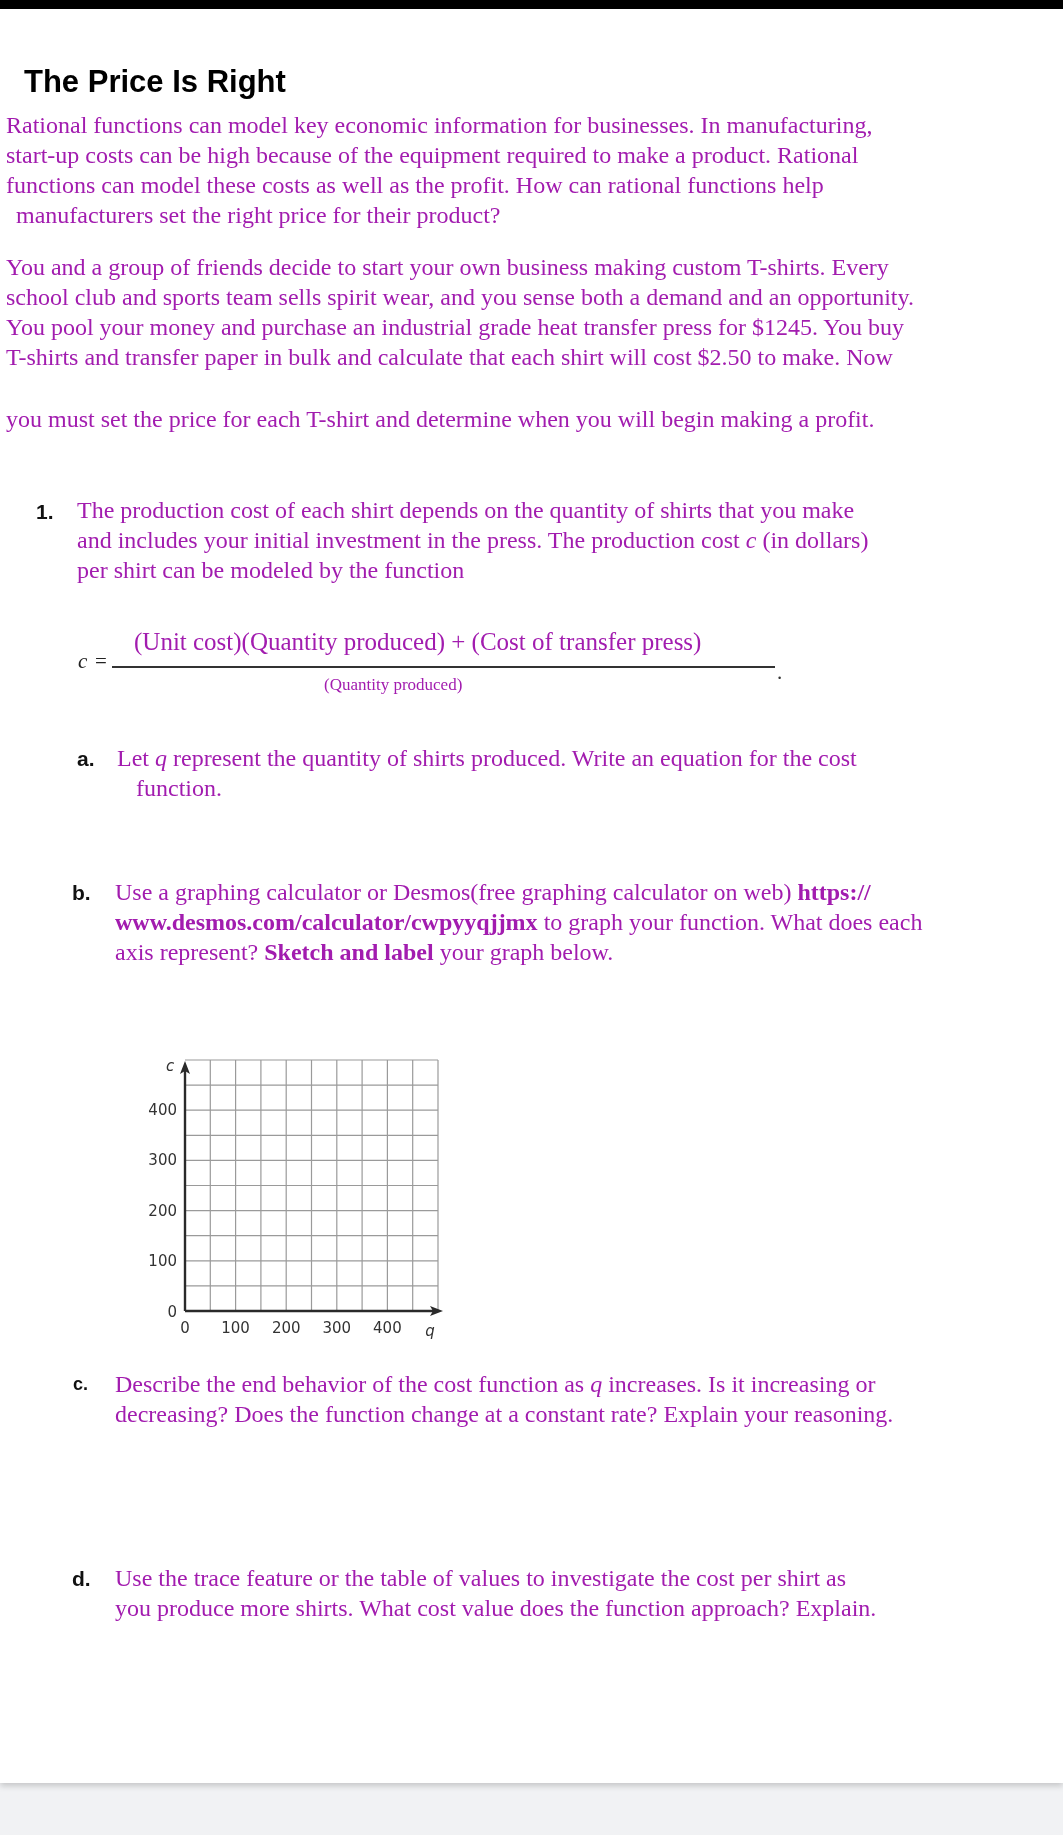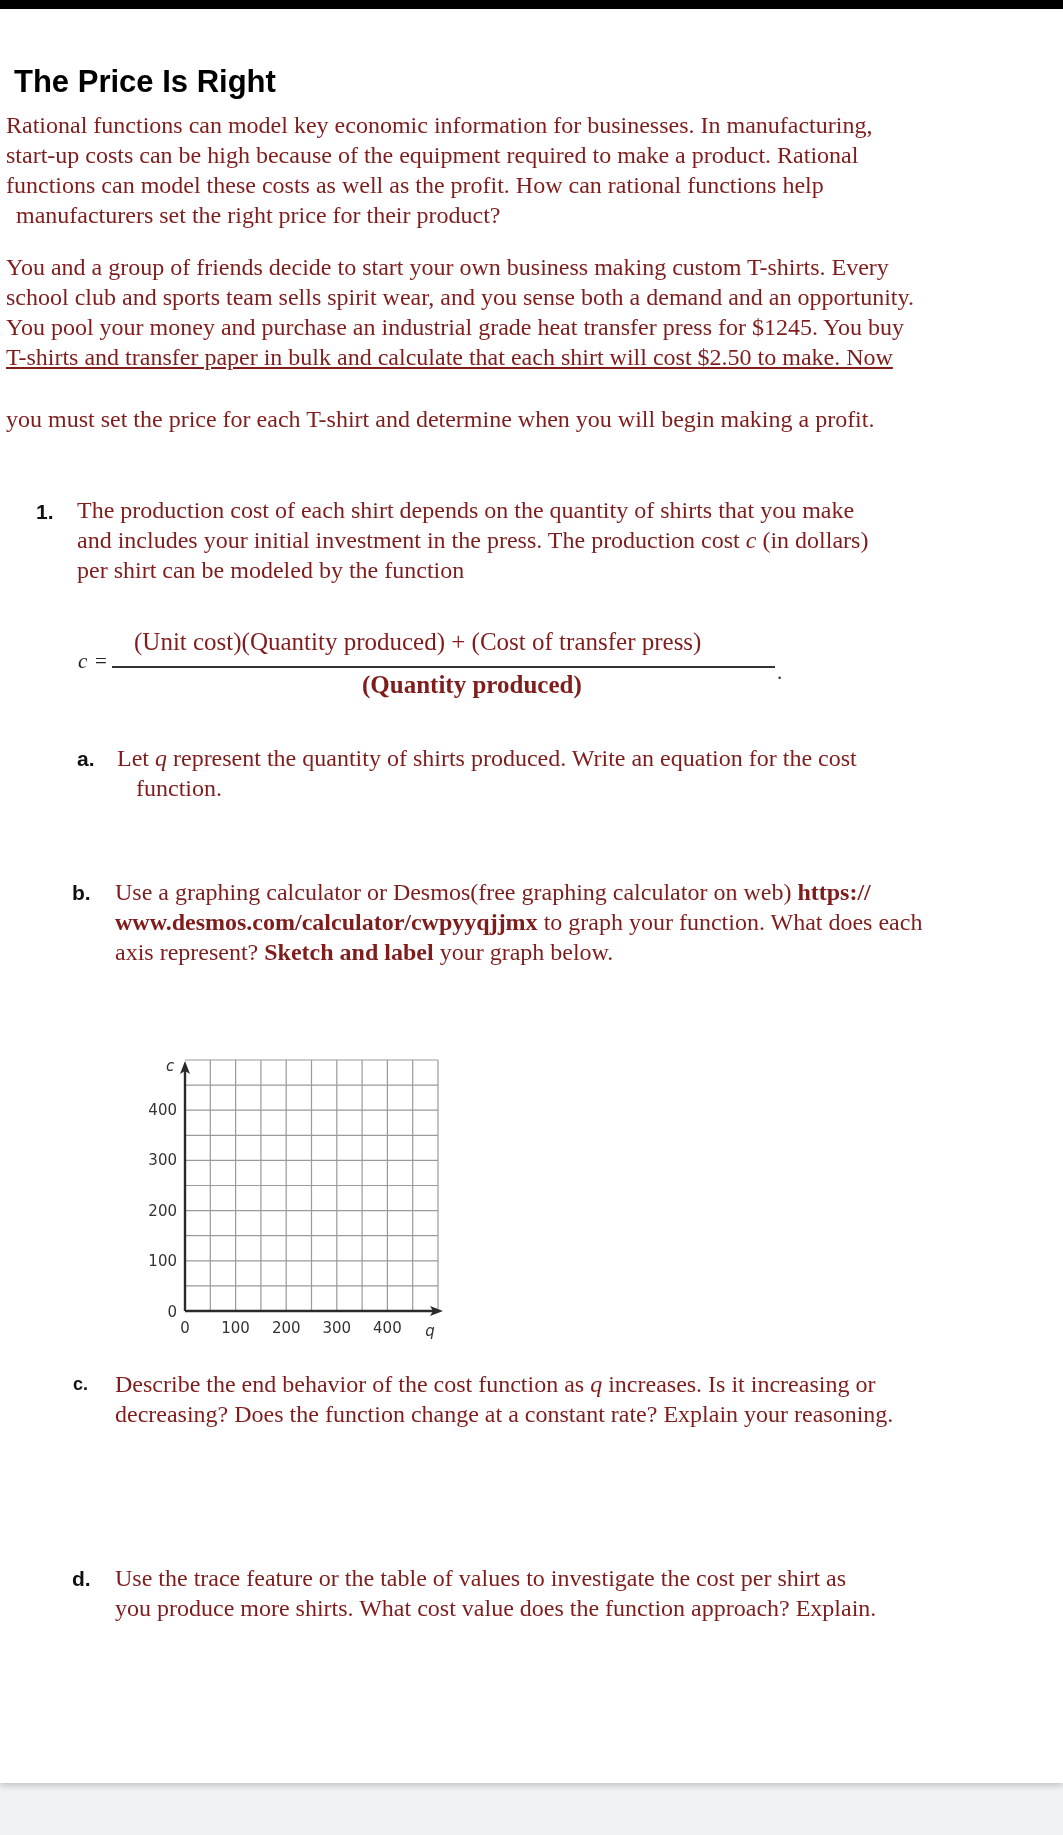--- a/index.html
+++ b/index.html
@@ -8,25 +8,25 @@
     background: #f1f2f4;
   }
   .topbar { position: absolute; left: 0; top: 0; width: 1063px; height: 9px; background: #000; }
   .page {
     position: absolute; left: 0; top: 9px; width: 1063px; height: 1774px;
     background: #ffffff;
     box-shadow: 0 3px 6px rgba(0,0,0,0.18);
   }
   .line {
     position: absolute; white-space: nowrap;
-    font-family: "Liberation Serif", serif; font-size: 24px; color: #7f1d1d;
+    font-family: "Liberation Serif", serif; font-size: 24px; color: #a21caf;
     line-height: 30px;
   }
   .title {
-    position: absolute; left: 14px; top: 62px;
+    position: absolute; left: 24px; top: 62px;
     font-family: "Liberation Sans", sans-serif; font-weight: bold; font-size: 31px;
     color: #000; white-space: nowrap; line-height: 40px;
   }
   .num {
     position: absolute; font-family: "Liberation Sans", sans-serif; font-weight: bold;
     font-size: 21px; color: #111; line-height: 30px;
   }
   .it { font-style: italic; }
   .b { font-weight: bold; }
   .frac-bar { position: absolute; left: 112px; top: 666px; width: 663px; height: 2px; background: #333; }
@@ -46,33 +46,33 @@
 <div class="title">The Price Is Right</div>
 
 <div class="line" style="left:6px; top:110px;">Rational functions can model key economic information for businesses. In manufacturing,</div>
 <div class="line" style="left:6px; top:140px;text-align:right;">start-up costs can be high because of the equipment required to make a product. Rational</div>
 <div class="line" style="left:6px; top:170px;">functions can model these costs as well as the profit. How can rational functions help</div>
 <div class="line" style="left:16px; top:200px;">manufacturers set the right price for their product?</div>
 
 <div class="line" style="left:6px; top:252px;">You and a group of friends decide to start your own business making custom T-shirts. Every</div>
 <div class="line" style="left:6px; top:282px;">school club and sports team sells spirit wear, and you sense both a demand and an opportunity.</div>
 <div class="line" style="left:6px; top:312px;">You pool your money and purchase an industrial grade heat transfer press for $1245. You buy</div>
-<div class="line" style="left:6px; top:342px;text-decoration:underline;">T-shirts and transfer paper in bulk and calculate that each shirt will cost $2.50 to make. Now</div>
+<div class="line" style="left:6px; top:342px;">T-shirts and transfer paper in bulk and calculate that each shirt will cost $2.50 to make. Now</div>
 <div class="line" style="left:6px; top:372px;margin-top:32px;">you must set the price for each T-shirt and determine when you will begin making a profit.</div>
 
 <div class="num" style="left:36px; top:497px;">1.</div>
 <div class="line" style="left:77px; top:495px;">The production cost of each shirt depends on the quantity of shirts that you make</div>
 <div class="line" style="left:77px; top:525px;"><span>and includes your initial investment in the press. The production cost </span><span class="it">c</span><span> (in dollars)</span></div>
 <div class="line" style="left:77px; top:555px;">per shirt can be modeled by the function</div>
 
 <div class="eqc">c</div>
 <div class="eqeq">=</div>
 <div class="line" style="left:134px; top:627px; font-size:25px;">(Unit cost)(Quantity produced) + (Cost of transfer press)</div>
 <div class="frac-bar"></div>
-<div class="line" style="left:362px; top:670px; font-size:25px;font-weight:bold;">(Quantity produced)</div>
+<div class="line" style="left:324px; top:670px; font-size:17px;">(Quantity produced)</div>
 <div class="eqdot">.</div>
 
 <div class="num" style="left:77px; top:744px;">a.</div>
 <div class="line" style="left:117px; top:743px;"><span>Let </span><span class="it">q</span><span> represent the quantity of shirts produced. Write an equation for the cost</span></div>
 <div class="line" style="left:117px; top:773px;margin-left:19px;">function.</div>
 
 <div class="num" style="left:72px; top:878px;">b.</div>
 <div class="line" style="left:115px; top:877px;"><span>Use a graphing calculator or Desmos(free graphing calculator on web) </span><span class="b">https://</span></div>
 <div class="line" style="left:115px; top:907px;"><span class="b">www.desmos.com/calculator/cwpyyqjjmx</span><span> to graph your function. What does each</span></div>
 <div class="line" style="left:115px; top:937px;text-align:right;"><span>axis represent? </span><span class="b">Sketch and label</span><span> your graph below.</span></div>

